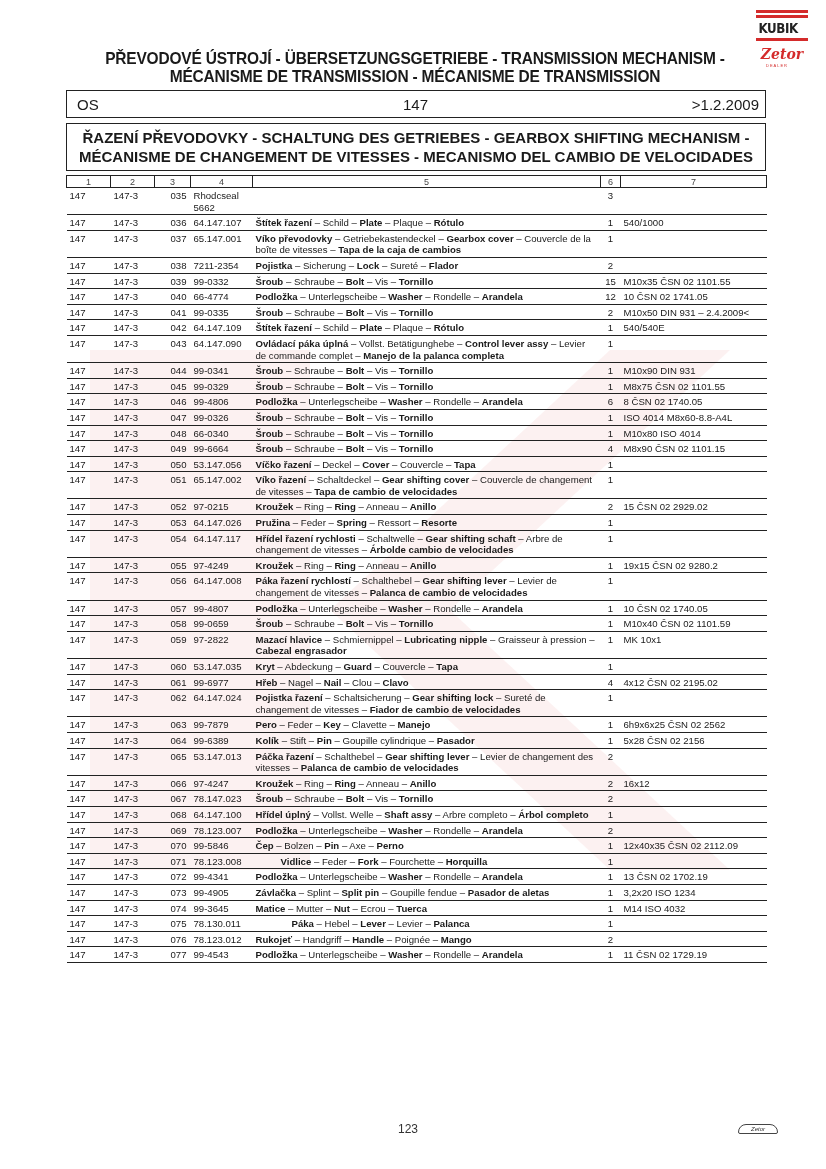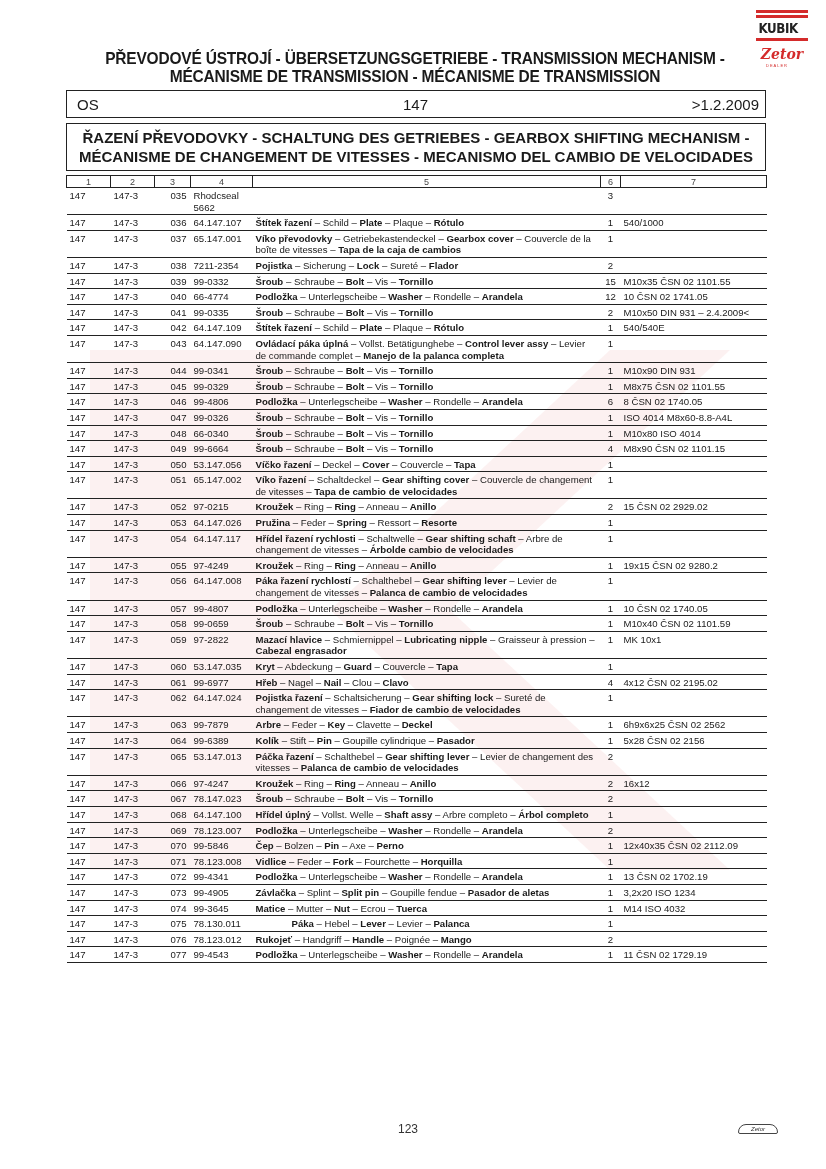--- a/index.html
+++ b/index.html
@@ -322,21 +322,21 @@
         <td class="c4">64.147.024</td>
         <td class="c5"><span style="font-weight: bold;">Pojistka řazení</span><span> – Schaltsicherung – </span><span style="font-weight: bold;">Gear shifting lock</span><span> – Sureté de changement de vitesses – </span><span style="font-weight: bold;">Fiador de cambio de velocidades</span></td>
         <td class="c6">1</td>
         <td class="c7"></td>
       </tr>
       <tr>
         <td class="c1">147</td>
         <td class="c2">147-3</td>
         <td class="c3">063</td>
         <td class="c4">99-7879</td>
-        <td class="c5"><span style="font-weight: bold;">Arbre</span><span> – Feder – </span><span style="font-weight: bold;">Key</span><span> – Clavette – </span><span style="font-weight: bold;">Deckel</span></td>
+        <td class="c5"><span style="font-weight: bold;">Pero</span><span> – Feder – </span><span style="font-weight: bold;">Key</span><span> – Clavette – </span><span style="font-weight: bold;">Manejo</span></td>
         <td class="c6">1</td>
         <td class="c7">6h9x6x25 ČSN 02 2562</td>
       </tr>
       <tr>
         <td class="c1">147</td>
         <td class="c2">147-3</td>
         <td class="c3">064</td>
         <td class="c4">99-6389</td>
         <td class="c5"><span style="font-weight: bold;">Kolík</span><span> – Stift – </span><span style="font-weight: bold;">Pin</span><span> – Goupille cylindrique – </span><span style="font-weight: bold;">Pasador</span></td>
         <td class="c6">1</td>
@@ -394,21 +394,21 @@
         <td class="c4">99-5846</td>
         <td class="c5"><span style="font-weight: bold;">Čep</span><span> – Bolzen – </span><span style="font-weight: bold;">Pin</span><span> – Axe – </span><span style="font-weight: bold;">Perno</span></td>
         <td class="c6">1</td>
         <td class="c7">12x40x35 ČSN 02 2112.09</td>
       </tr>
       <tr>
         <td class="c1">147</td>
         <td class="c2">147-3</td>
         <td class="c3">071</td>
         <td class="c4">78.123.008</td>
-        <td class="c5"><span style="font-weight: bold;">Vidlice</span><span> – Feder – </span><span style="font-weight: bold;">Fork</span><span> – Fourchette – </span><span style="font-weight: bold;">Horquilla</span></td>
+        <td class="c5"><span style="font-weight: bold; margin-left: 25px;">Vidlice</span><span> – Feder – </span><span style="font-weight: bold;">Fork</span><span> – Fourchette – </span><span style="font-weight: bold;">Horquilla</span></td>
         <td class="c6">1</td>
         <td class="c7"></td>
       </tr>
       <tr>
         <td class="c1">147</td>
         <td class="c2">147-3</td>
         <td class="c3">072</td>
         <td class="c4">99-4341</td>
         <td class="c5"><span style="font-weight: bold;">Podložka</span><span> – Unterlegscheibe – </span><span style="font-weight: bold;">Washer</span><span> – Rondelle – </span><span style="font-weight: bold;">Arandela</span></td>
         <td class="c6">1</td>

